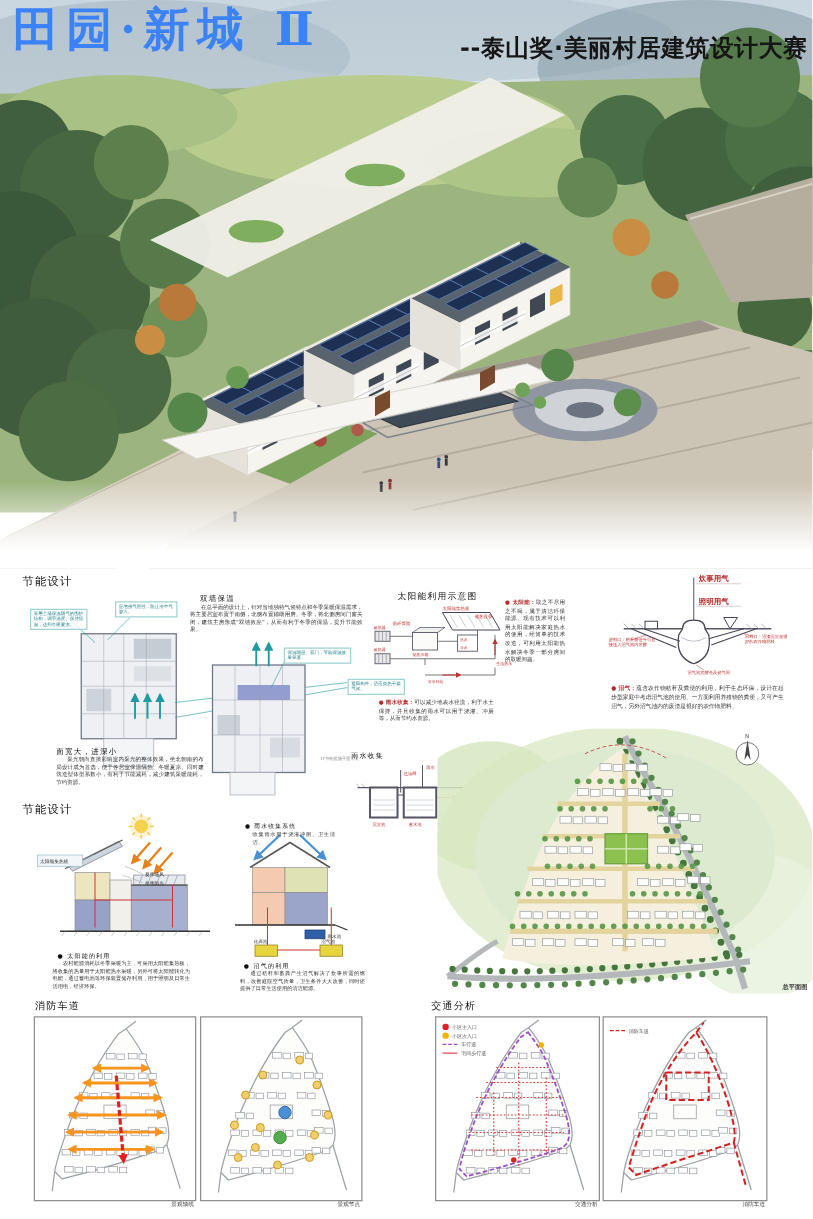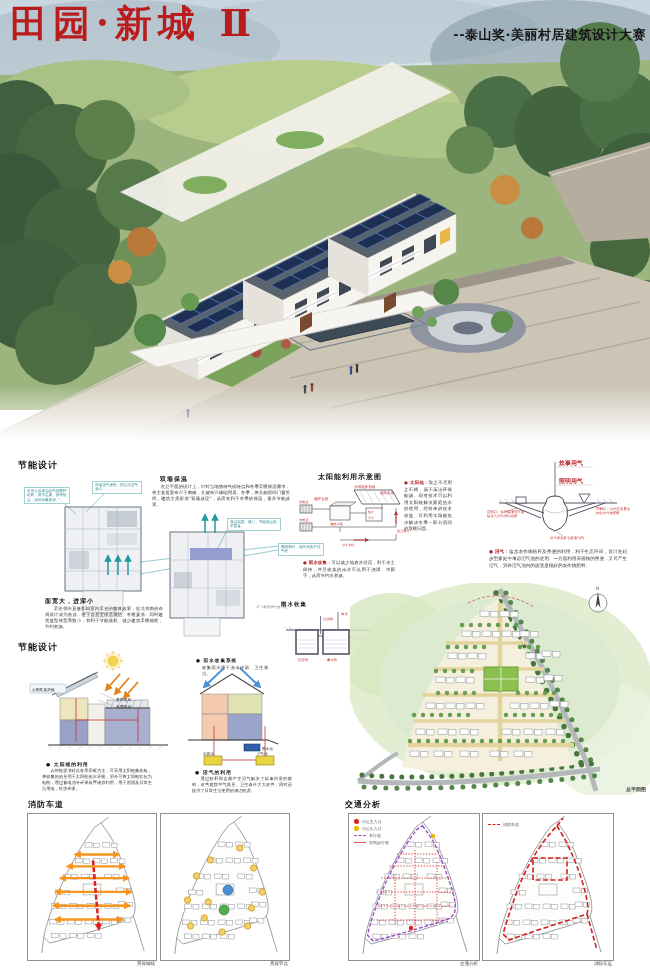--- a/index.html
+++ b/index.html
@@ -1,34 +1,34 @@
 <!DOCTYPE html>
 <html><head>
 <meta charset="utf-8">
 <style>
   html,body{margin:0;padding:0;background:#fff;}
   .poster{position:relative;width:650px;height:975px;background:#fff;overflow:hidden;
           font-family:"DejaVu Sans",sans-serif;color:#222;}
   .abs{position:absolute;}
-  .h{font-weight:bold;color:#111;letter-spacing:1px;}
+  .h{font-weight:normal;color:#111;letter-spacing:1px;}
   .p{color:#333;text-align:justify;}
   .ind{text-indent:2em;}
   .red{color:#b5292c;}
   .bold{font-weight:bold;}
   .callout{color:#1d7f86;line-height:1.25;border:0.5px solid #9fd2d4;padding:1px 2px;background:rgba(255,255,255,.7);}
   .tinycap{color:#8a8a8a;}
   .cap{color:#444;font-weight:bold;}
   .legend-row{display:flex;align-items:center;gap:3px;height:7px;}
   .legend-row .lab{font-size:4px;color:#555;white-space:nowrap;}
   .dot{width:4.5px;height:4.5px;border-radius:50%;display:inline-block;}
   .dash{width:12px;height:0;border-top:1.6px dashed;display:inline-block;}
   .box{border:1px solid #8f8f8f;background:#fff;}
-  .title{font-family:"DejaVu Serif",serif;font-weight:bold;color:#b91c1c;
+  .title{font-family:"DejaVu Serif",serif;font-weight:bold;color:#3b82f6;
          font-size:37px;letter-spacing:6px;line-height:1;}
-  .subtitle{font-weight:bold;color:#161616;font-size:13px;letter-spacing:0.5px;}
+  .subtitle{font-weight:bold;color:#161616;font-size:19px;letter-spacing:0.5px;}
   svg{display:block;}
 </style>
 </head>
 <body>
 
 <div class="poster">
 
   <div class="abs" style="left:0;top:0;width:650px;height:455px;">
     <svg width="650" height="455" viewBox="0 0 650 455">
       <defs>

